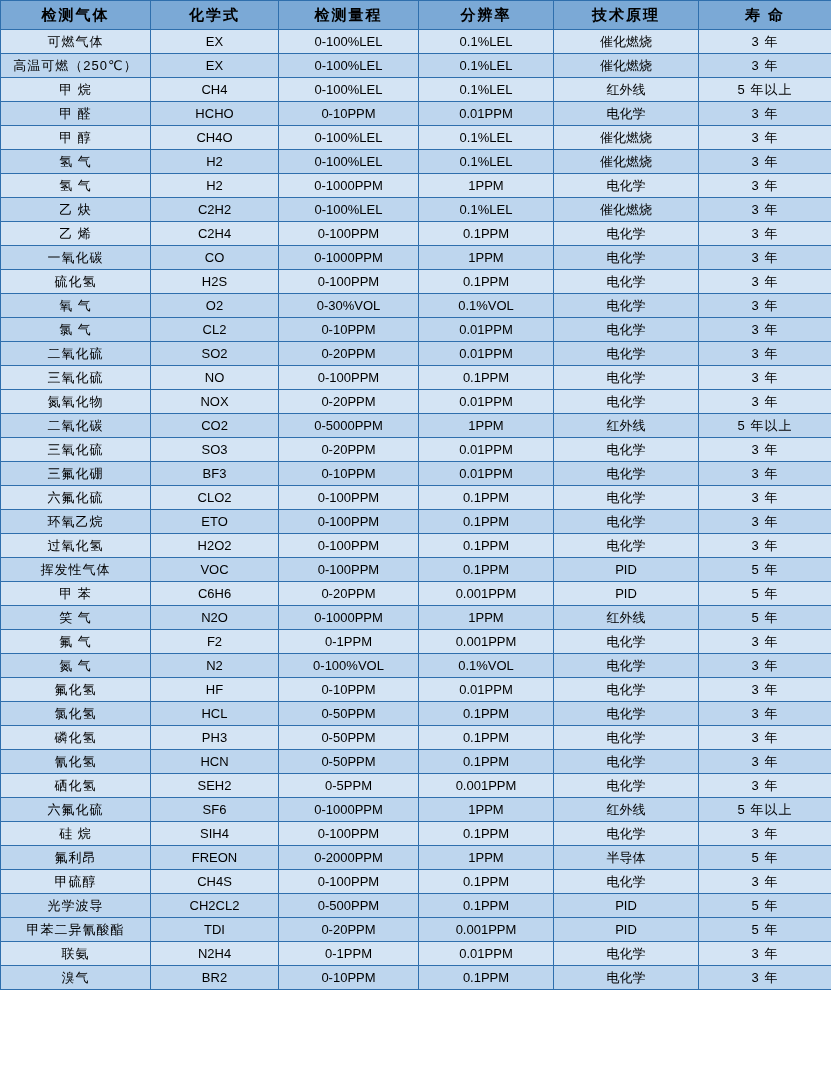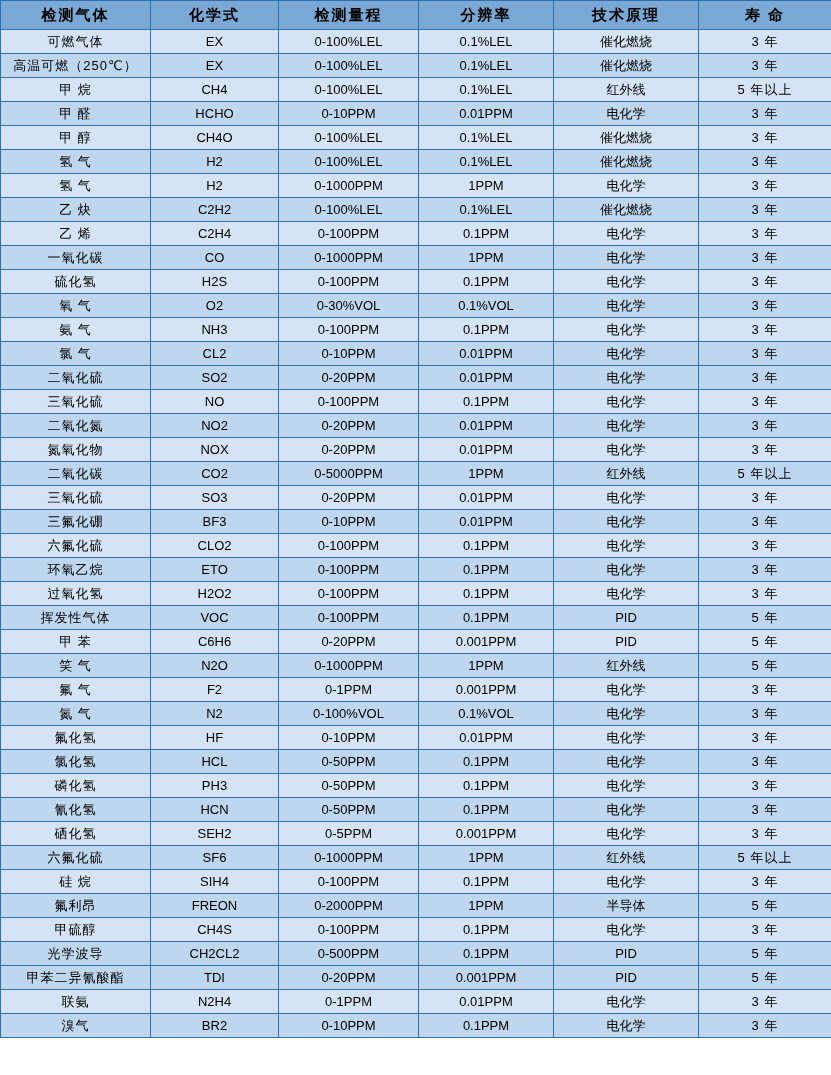--- a/index.html
+++ b/index.html
@@ -169,28 +169,20 @@
         <td class="life">3 年</td>
       </tr>
       <tr class="even">
         <td class="name">氧 气</td>
         <td class="formula">O2</td>
         <td class="range">0-30%VOL</td>
         <td class="resolution">0.1%VOL</td>
         <td class="principle">电化学</td>
         <td class="life">3 年</td>
       </tr>
-      <tr class="odd">
-        <td class="name">氨 气</td>
-        <td class="formula">NH3</td>
-        <td class="range">0-100PPM</td>
-        <td class="resolution">0.1PPM</td>
-        <td class="principle">电化学</td>
-        <td class="life">3 年</td>
-      </tr>
       <tr class="even">
         <td class="name">氯 气</td>
         <td class="formula">CL2</td>
         <td class="range">0-10PPM</td>
         <td class="resolution">0.01PPM</td>
         <td class="principle">电化学</td>
         <td class="life">3 年</td>
       </tr>
       <tr class="even">
         <td class="name">二氧化硫</td>
@@ -198,28 +190,20 @@
         <td class="range">0-20PPM</td>
         <td class="resolution">0.01PPM</td>
         <td class="principle">电化学</td>
         <td class="life">3 年</td>
       </tr>
       <tr class="odd">
         <td class="name">三氧化硫</td>
         <td class="formula">NO</td>
         <td class="range">0-100PPM</td>
         <td class="resolution">0.1PPM</td>
-        <td class="principle">电化学</td>
-        <td class="life">3 年</td>
-      </tr>
-      <tr class="even">
-        <td class="name">二氧化氮</td>
-        <td class="formula">NO2</td>
-        <td class="range">0-20PPM</td>
-        <td class="resolution">0.01PPM</td>
         <td class="principle">电化学</td>
         <td class="life">3 年</td>
       </tr>
       <tr class="odd">
         <td class="name">氮氧化物</td>
         <td class="formula">NOX</td>
         <td class="range">0-20PPM</td>
         <td class="resolution">0.01PPM</td>
         <td class="principle">电化学</td>
         <td class="life">3 年</td>

